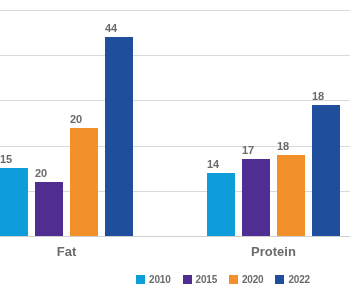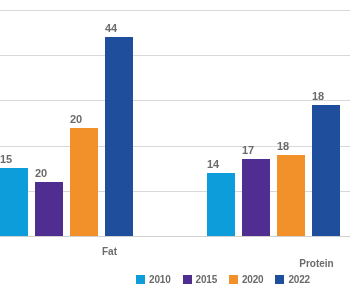--- a/index.html
+++ b/index.html
@@ -54,26 +54,25 @@
     color: #6b6b6b;
     letter-spacing: -0.2px;
     line-height: 13px;
     white-space: nowrap;
   }
 
   
   .cat-label {
     position: absolute;
     text-align: center;
-    font-size: 10px;
+    font-size: 13px;
     font-weight: bold;
     color: #6b6b6b;
     line-height: 13px;
     white-space: nowrap;
-    padding-left: 43px;
   }
 
   
   #legend {
     position: absolute;
     left: 0;
     top: 274px;
     width: 350px;
     display: flex;
     justify-content: center;
@@ -131,21 +130,21 @@
         <div class="bar-value" style="left: 105px; width: 28px; top: 22px;">44</div>
         <div class="bar-value" style="left: 207px; width: 28px; top: 158px;">14</div>
         <div class="bar-value" style="left: 242px; width: 28px; top: 144px;">17</div>
         <div class="bar-value" style="left: 277px; width: 28px; top: 140px;">18</div>
         <div class="bar-value" style="left: 312px; width: 28px; top: 90px;">18</div>
       </div>
   </div>
 
   <div id="category-labels">
       <div class="cat-label" style="left: 0px; width: 133px; top: 245px;">Fat</div>
-      <div class="cat-label" style="left: 207px; width: 133px; top: 245px; margin-top: 12px;">Protein</div>
+      <div class="cat-label" style="left: 207px; width: 133px; top: 245px;">Protein</div>
     </div>
 
   <div id="legend">
       <div class="legend-item">
         <span class="legend-swatch" style="background: rgb(13, 157, 219);"></span>
         <span class="legend-label">2010</span>
       </div>
       <div class="legend-item">
         <span class="legend-swatch" style="background: rgb(79, 45, 145);"></span>
         <span class="legend-label">2015</span>

